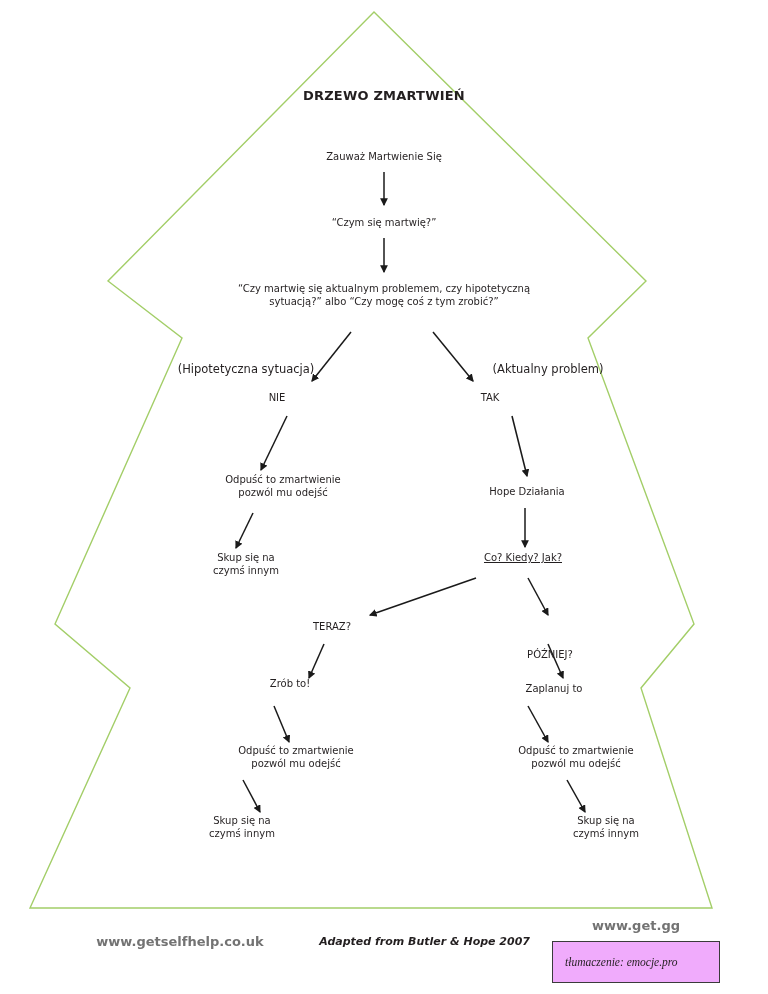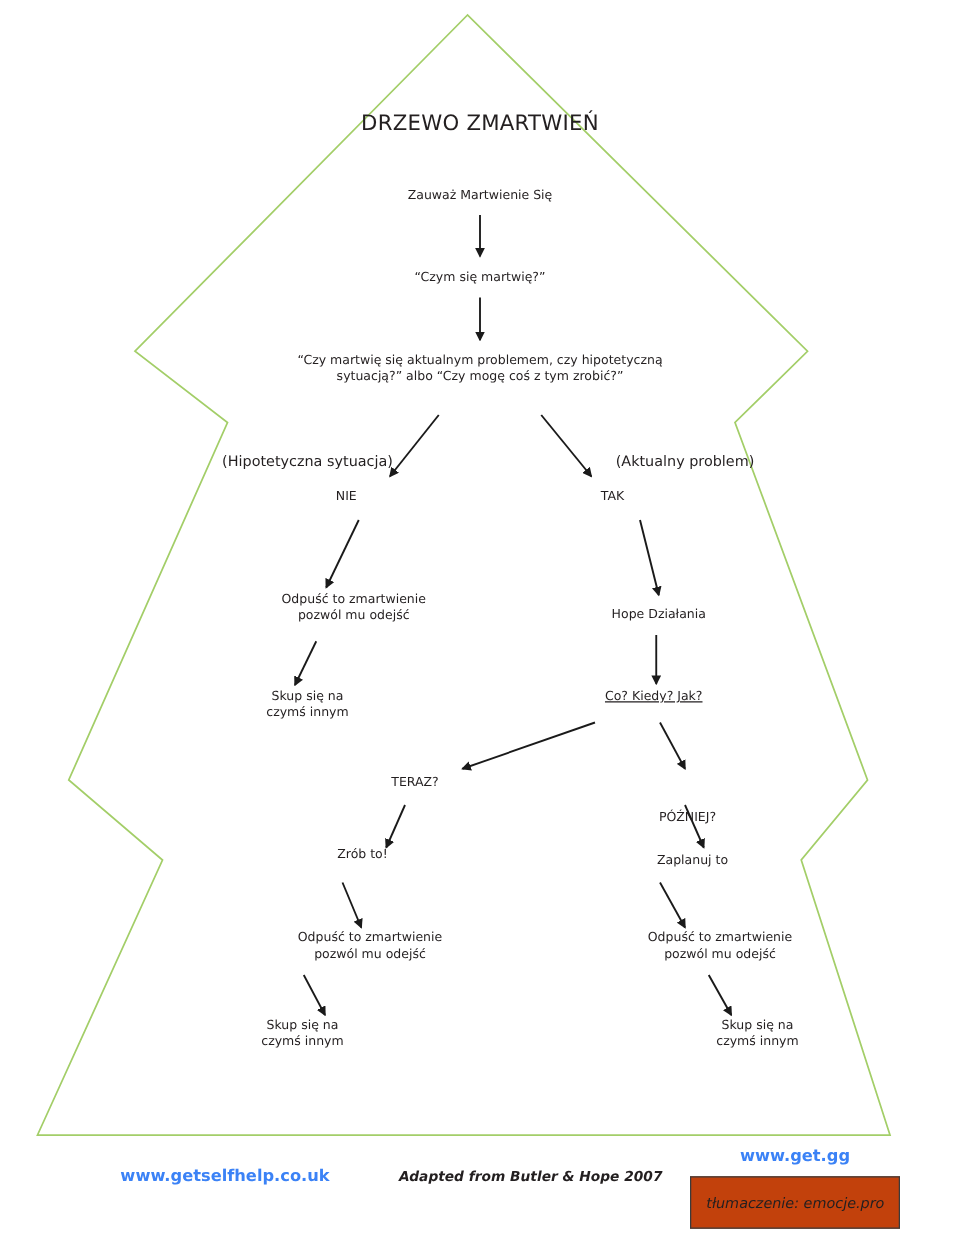--- a/index.html
+++ b/index.html
@@ -22,50 +22,51 @@
     height: 994px;
   }
   .node {
     position: absolute;
     text-align: center;
     line-height: 1.30;
     white-space: pre-line;
     color: #231f20;
   }
   .n-title {
-    font-weight: normal;
-    font-size: 17px;
+    font-weight: bold;
+    font-size: 13px;
     letter-spacing: 0.2px;
   }
   .n-main {
     font-size: 10px;
   }
   .n-small {
     font-size: 11.5px;
   }
   .n-url {
     font-weight: bold;
     font-size: 13px;
-    color: #3b82f6;
+    color: #737373;
     text-align: center;
   }
   .n-credit {
     font-style: italic;
     font-weight: bold;
     font-size: 11px;
     color: #231f20;
   }
   .transbox {
     position: absolute;
     border: 1.6px solid #3b3b3b;
-    background: #c2410c;
+    background: #f0abfc;
     box-sizing: border-box;
     display: flex;
     align-items: center;
     padding-left: 12px;
+    font-family: Liberation Serif, serif;
   }
   .transbox span {
     font-style: italic;
     font-size: 11.5px;
     color: #231f20;
   }
 </style>
 </head>
 <body>
 

